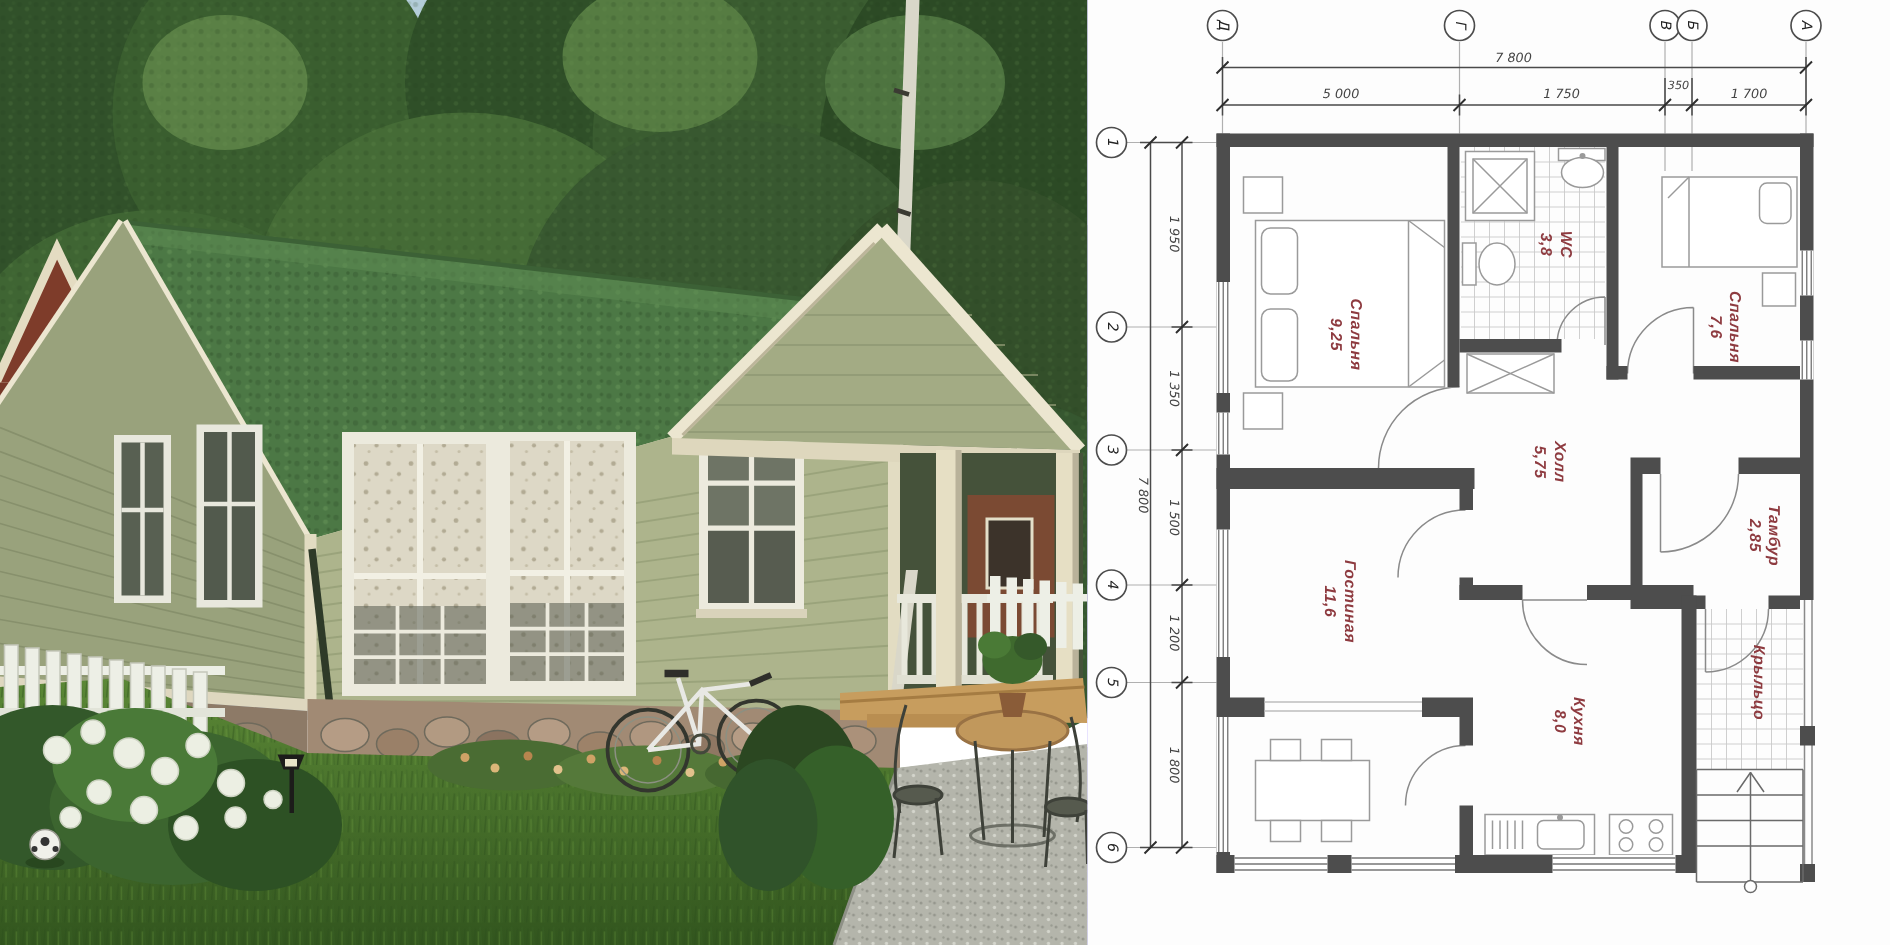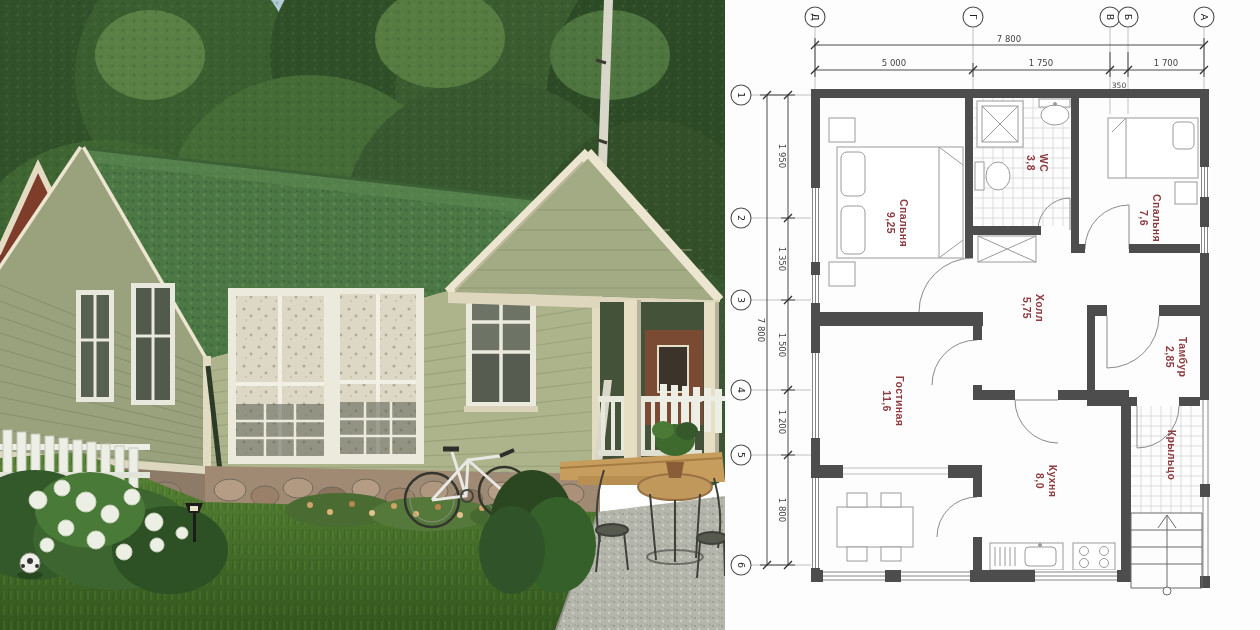--- a/index.html
+++ b/index.html
@@ -1,28 +1,28 @@
 <!DOCTYPE html>
 <html><head>
 <meta charset="utf-8">
 <style>
   html,body{margin:0;padding:0;background:#ffffff;}
   .stage{position:relative;width:1260px;height:630px;overflow:hidden;background:#fff;
          font-family:"Liberation Sans",sans-serif;}
   .photo{position:absolute;left:0;top:0;width:725px;height:630px;}
-  .plan{position:absolute;left:725px;top:0;width:535px;height:630px;background:#c4b5fd;}
+  .plan{position:absolute;left:725px;top:0;width:535px;height:630px;background:#c4b5fd;font-style:italic;}
   .plan svg{position:absolute;left:0;top:0;}
   
   .rlabel{position:absolute;color:#8e3b40;font-weight:bold;font-size:10.5px;line-height:1.2;
           text-align:center;white-space:nowrap;transform:translate(-50%,-50%) rotate(90deg);}
   .rlabel span{display:block;letter-spacing:.4px;}
   
   .dim{position:absolute;font-family:"DejaVu Sans",sans-serif;font-size:8.5px;color:#444;
        white-space:nowrap;transform:translate(-50%,-50%);}
-  .dim.small{font-size:7.5px;margin-top:28px;}
+  .dim.small{font-size:7.5px;}
   .dim.rot{transform:translate(-50%,-50%) rotate(90deg);}
   
   .axis{position:absolute;font-family:"DejaVu Sans",sans-serif;font-size:9.5px;color:#222;
         white-space:nowrap;transform:translate(-50%,-50%) rotate(90deg);}
 </style>
 </head>
 <body>
 
 <div class="stage">
 

